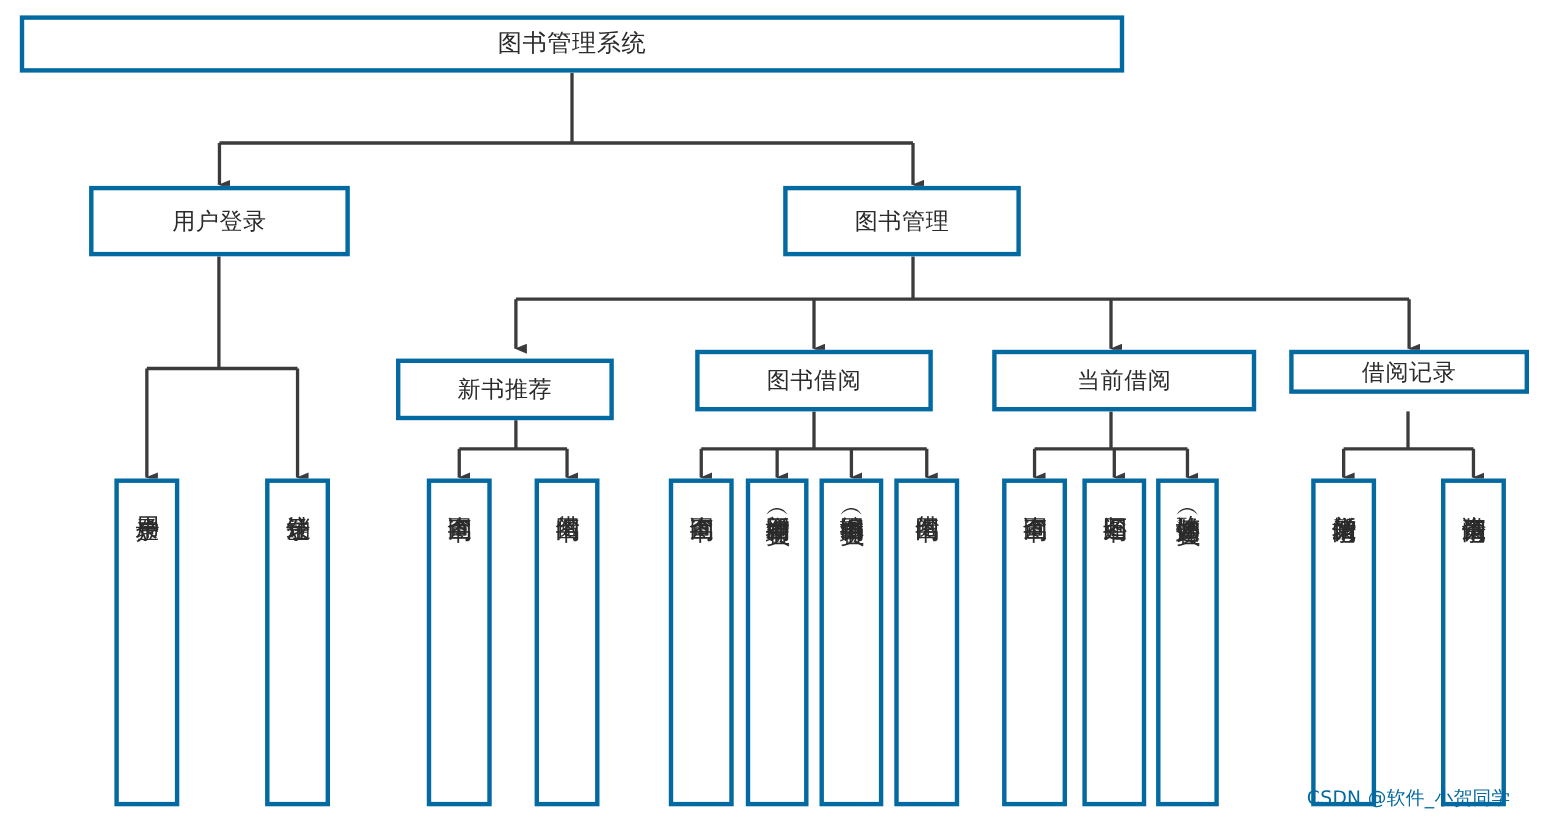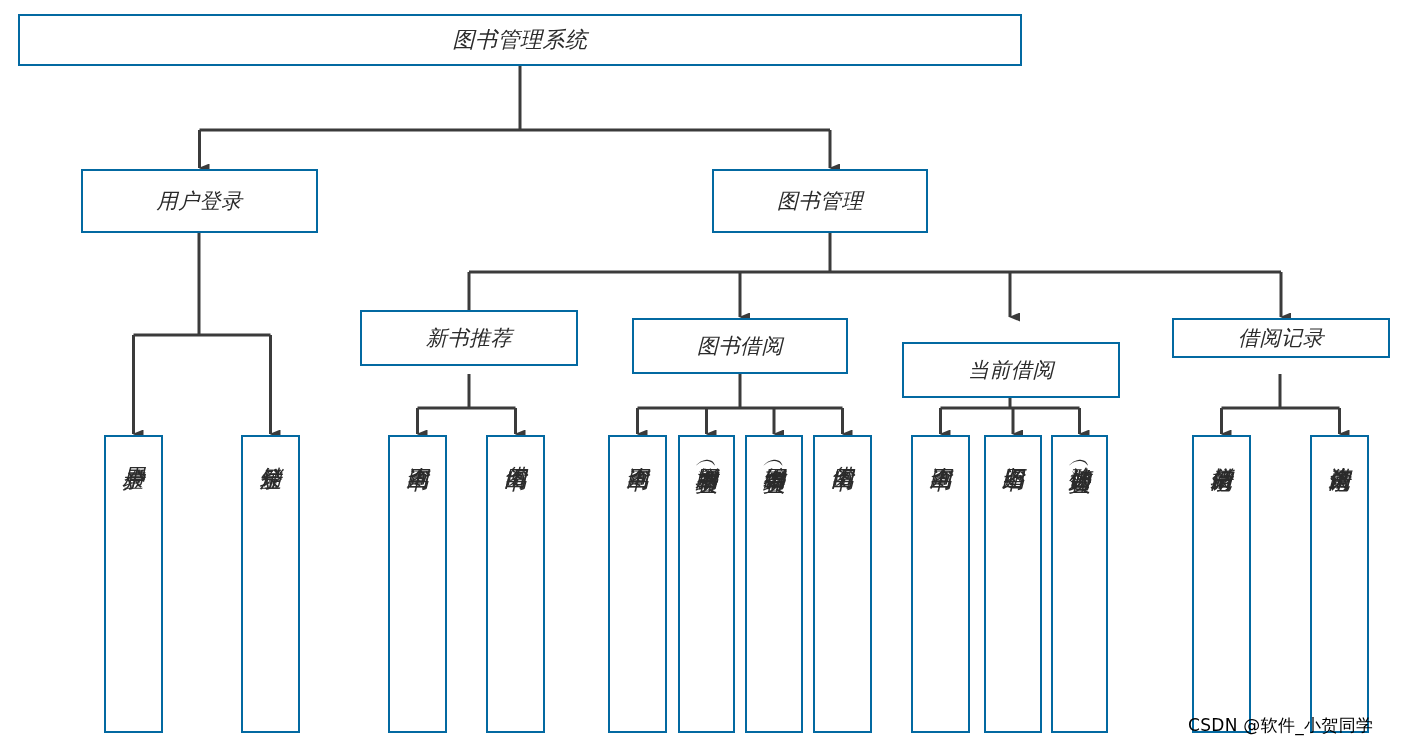--- a/index.html
+++ b/index.html
@@ -24,27 +24,26 @@
     position: absolute;
     left: 0;
     top: 0;
     width: 1405px;
     height: 747px;
     pointer-events: none;
   }
   .node {
     position: absolute;
     box-sizing: border-box;
-    border: 2px solid #0369a1;
+    border: 4px solid #0369a1;
     background: #ffffff;
     display: flex;
     align-items: center;
     justify-content: center;
     color: #2b2b2b;
-    font-style: italic;
   }
   .node .label {
     display: block;
     text-align: center;
     line-height: 1.18;
     letter-spacing: 0.5px;
   }
   .node.horizontal .label {
     writing-mode: horizontal-tb;
     font-size: 21px;
@@ -64,21 +63,21 @@
     line-height: 1.06;
     letter-spacing: 1px;
     white-space: nowrap;
     height: auto;
   }
   .watermark {
     position: absolute;
     left: 1188px;
     top: 714px;
     font-size: 17px;
-    color: #000000;
+    color: #0369a1;
     white-space: nowrap;
     font-family: "DejaVu Sans", "Liberation Sans", sans-serif;
     letter-spacing: 0.3px;
   }
 </style>
 </head>
 <body>
 
 <div id="diagram-root">
 
@@ -128,27 +127,27 @@
   <div id="node-layer">
       <div class="node horizontal root" style="left: 18px; top: 14px; width: 1004px; height: 52px;">
         <span class="label">图书管理系统</span>
       </div>
       <div class="node horizontal" style="left: 81px; top: 169px; width: 237px; height: 64px;">
         <span class="label">用户登录</span>
       </div>
       <div class="node horizontal" style="left: 712px; top: 169px; width: 216px; height: 64px;">
         <span class="label">图书管理</span>
       </div>
-      <div class="node horizontal" style="left: 360px; top: 310px; width: 218px; height: 56px;">
+      <div class="node horizontal" style="left: 360px; top: 326px; width: 198px; height: 56px;">
         <span class="label">新书推荐</span>
       </div>
       <div class="node horizontal" style="left: 632px; top: 318px; width: 216px; height: 56px;">
         <span class="label">图书借阅</span>
       </div>
-      <div class="node horizontal" style="left: 902px; top: 318px; width: 218px; height: 56px; margin-top: 24px;">
+      <div class="node horizontal" style="left: 902px; top: 318px; width: 240px; height: 56px;">
         <span class="label">当前借阅</span>
       </div>
       <div class="node horizontal" style="left: 1172px; top: 318px; width: 218px; height: 40px;">
         <span class="label">借阅记录</span>
       </div>
       <div class="node vertical" style="left: 104px; top: 435px; width: 59px; height: 298px;">
         <span class="label">用户登录</span>
       </div>
       <div class="node vertical" style="left: 241px; top: 435px; width: 59px; height: 298px;">
         <span class="label">注销登录</span>

